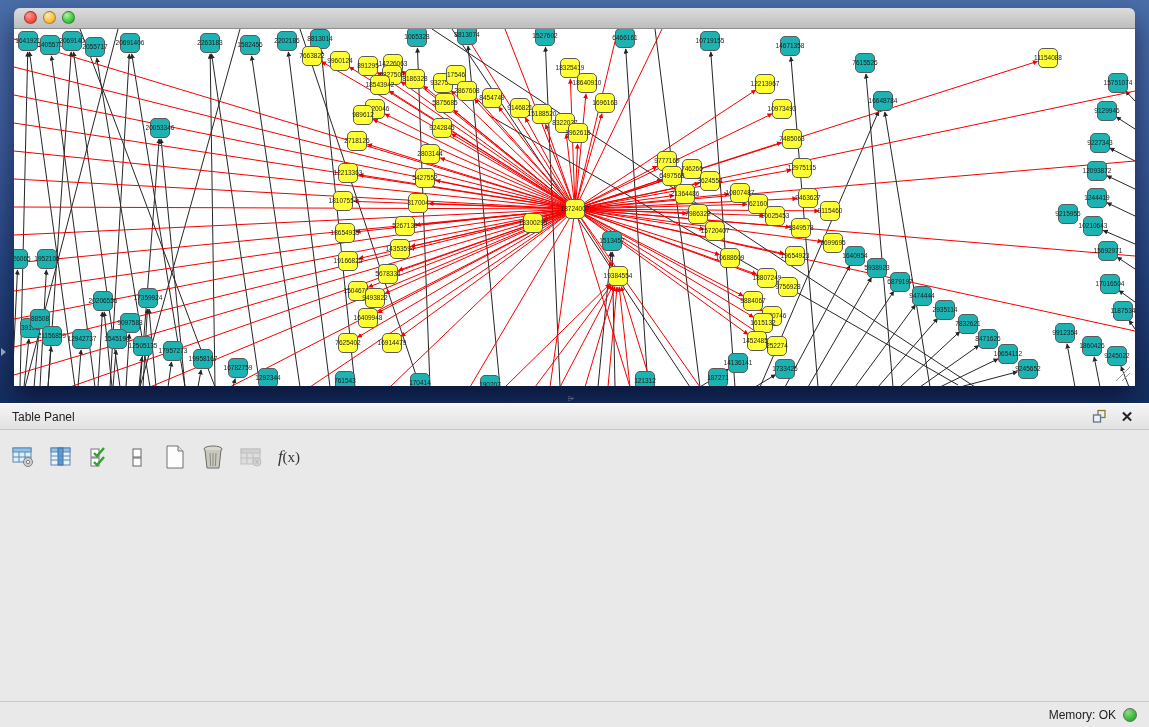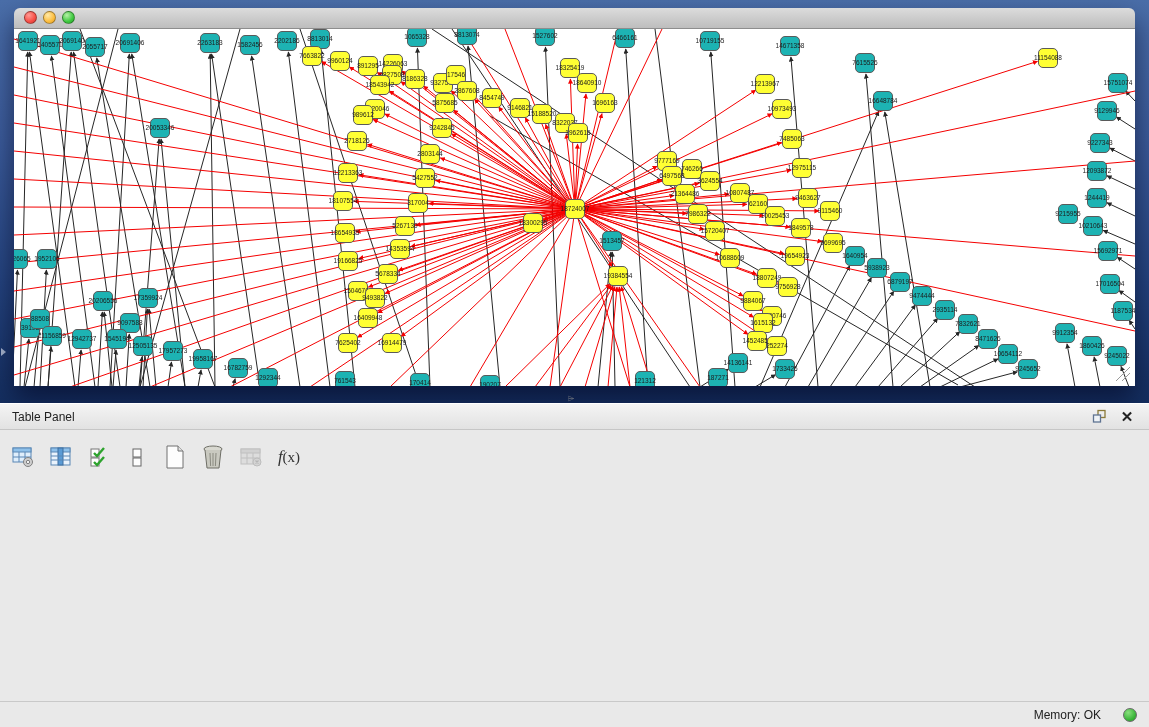--- a/index.html
+++ b/index.html
@@ -37,21 +37,21 @@
   .tp-header .spacer{flex:1;}
   .tp-hdr-icon{width:20px;height:18px;display:flex;align-items:center;justify-content:center;margin-left:8px;cursor:default;}
   .tp-close{font-size:15px;font-weight:bold;color:#222;line-height:14px;}
 
   .tp-toolbar{position:absolute;left:10px;top:36px;height:36px;display:flex;align-items:center;gap:12px;}
   .tb-btn{width:26px;height:26px;display:flex;align-items:center;justify-content:center;}
   .fx{font-family:"Liberation Serif",serif;font-size:15px;color:#333;}
   .fx i{font-size:17px;}
 
   .bottombar{position:absolute;left:0;bottom:0;width:1149px;height:26px;border-top:1px solid #c9c9c9;
-    display:flex;align-items:center;justify-content:flex-end;padding-right:12px;box-sizing:border-box;gap:22px;}
+    display:flex;align-items:center;justify-content:flex-end;padding-right:12px;box-sizing:border-box;gap:7px;}
   .mem-label{font-size:12px;color:#222;}
   .mem-dot{width:14px;height:14px;border-radius:50%;border:1px solid #6a6a6a;box-sizing:border-box;
     background:radial-gradient(circle at 35% 30%,#8ae07e,#37b437 65%,#2a952b);}
 </style>
 </head>
 <body>
 
 <div class="network-area">
   <div class="collapse-arrow"></div>
 

